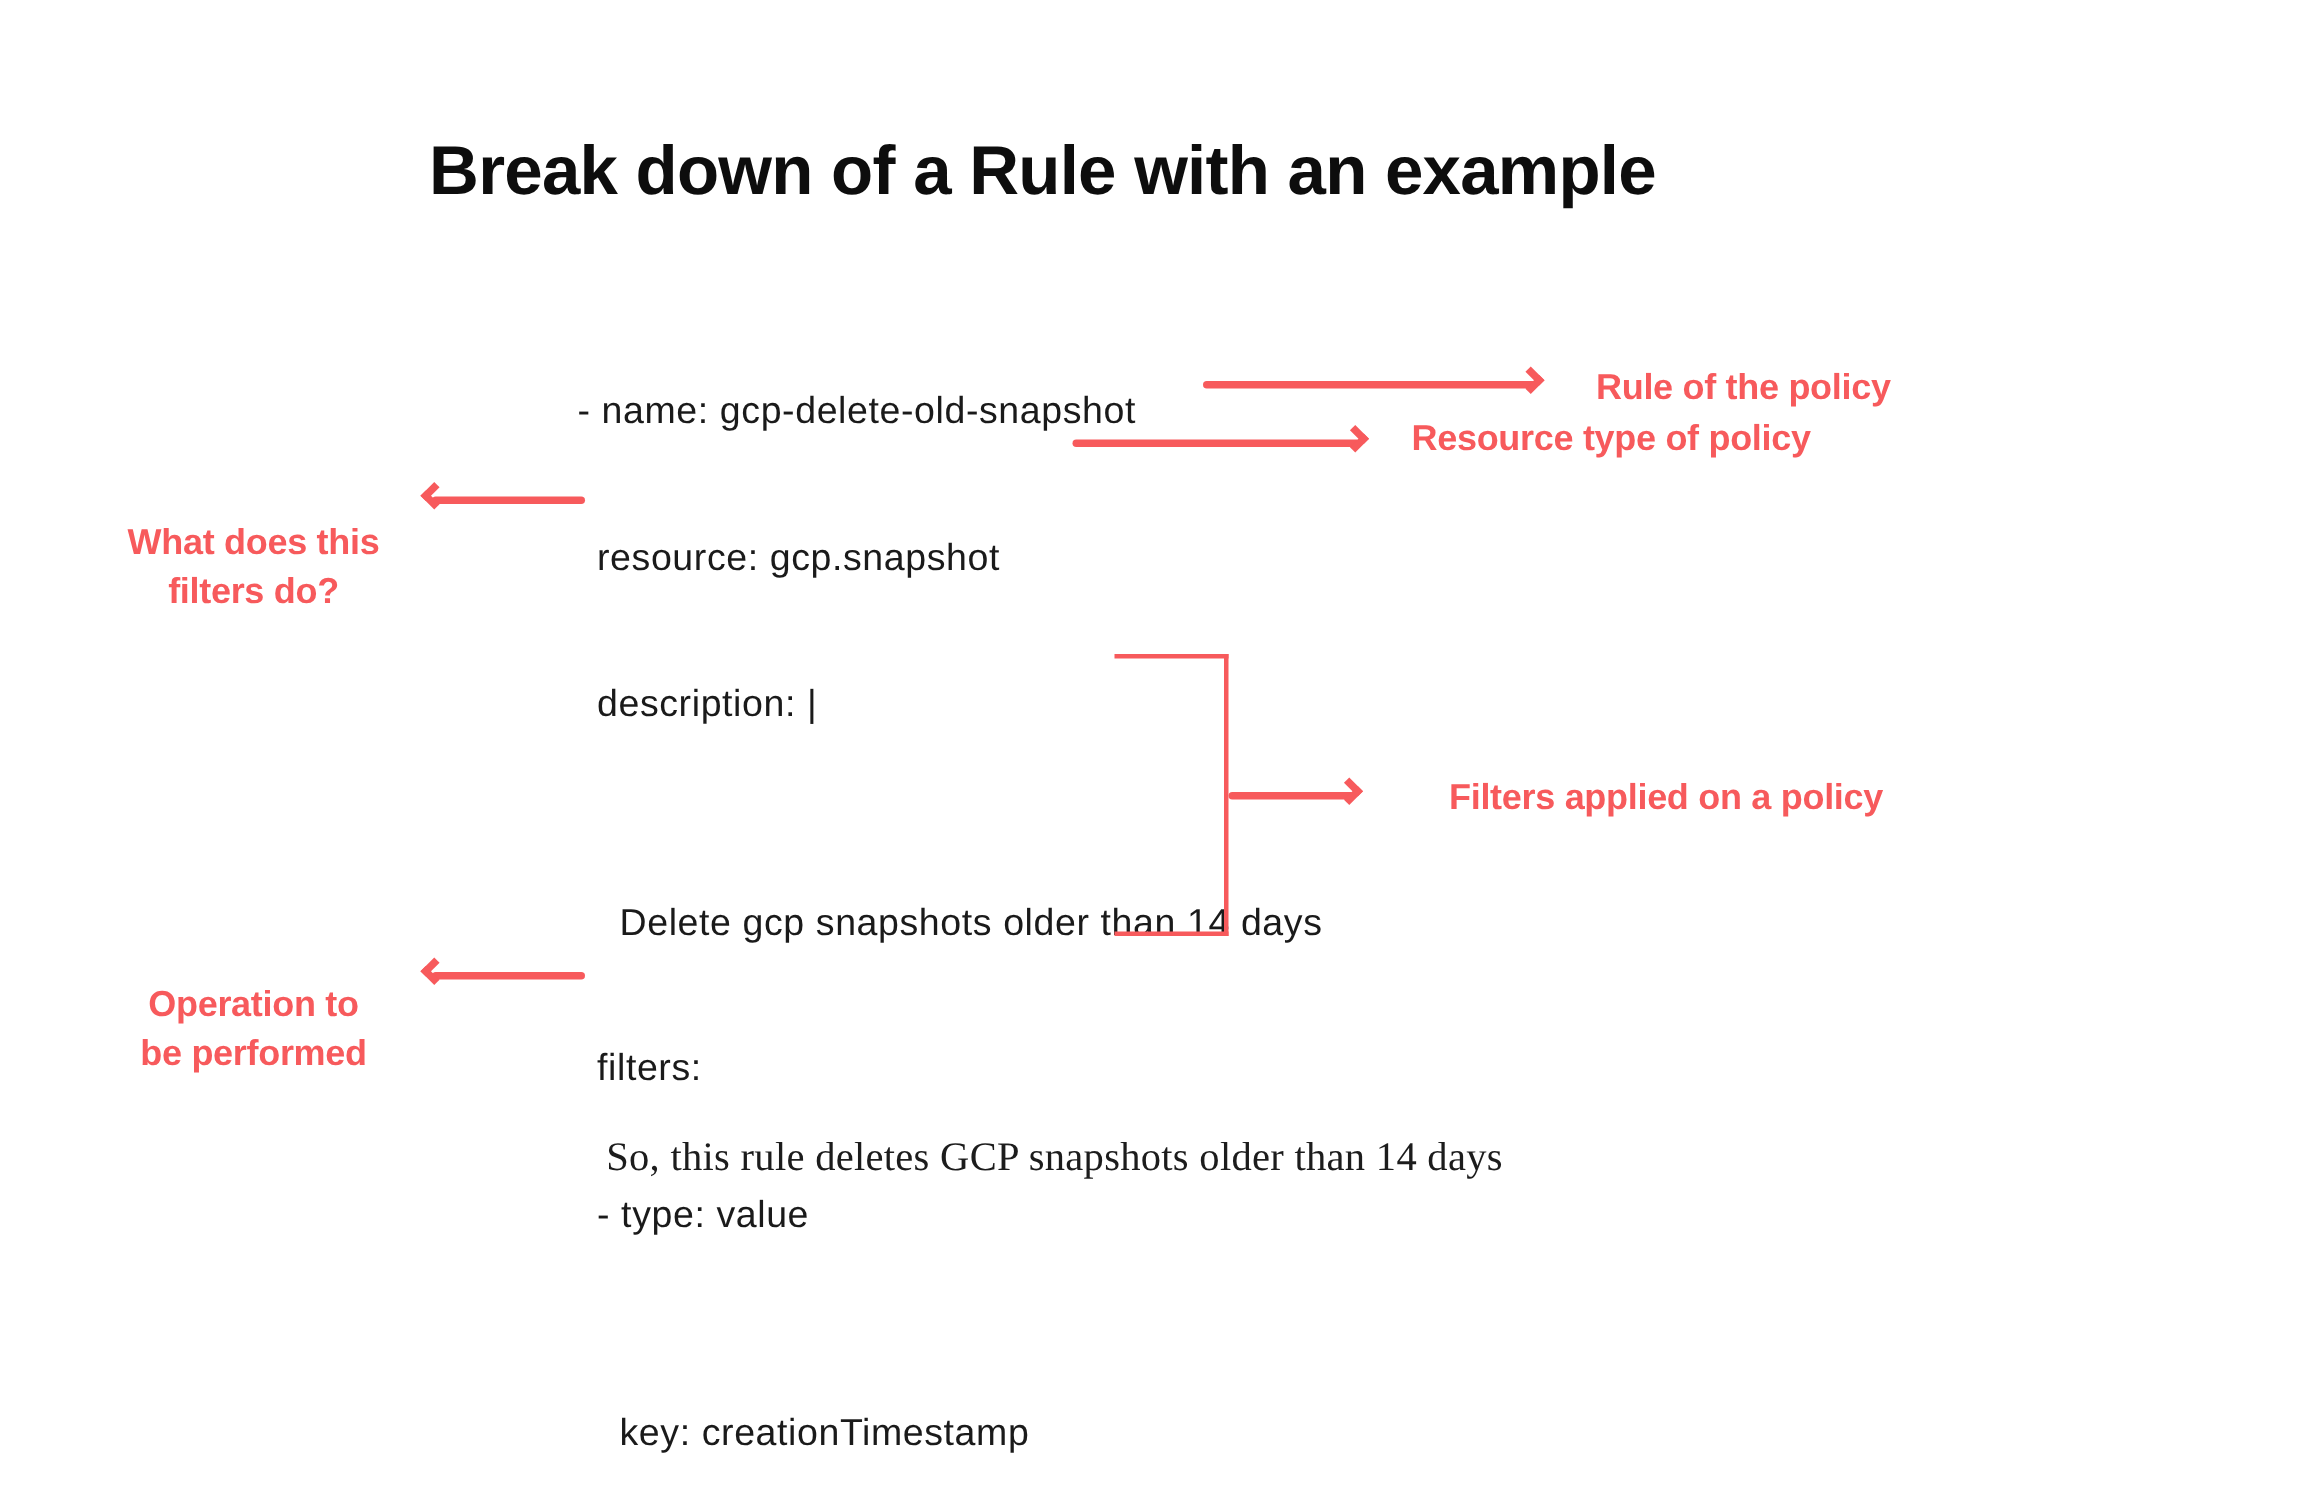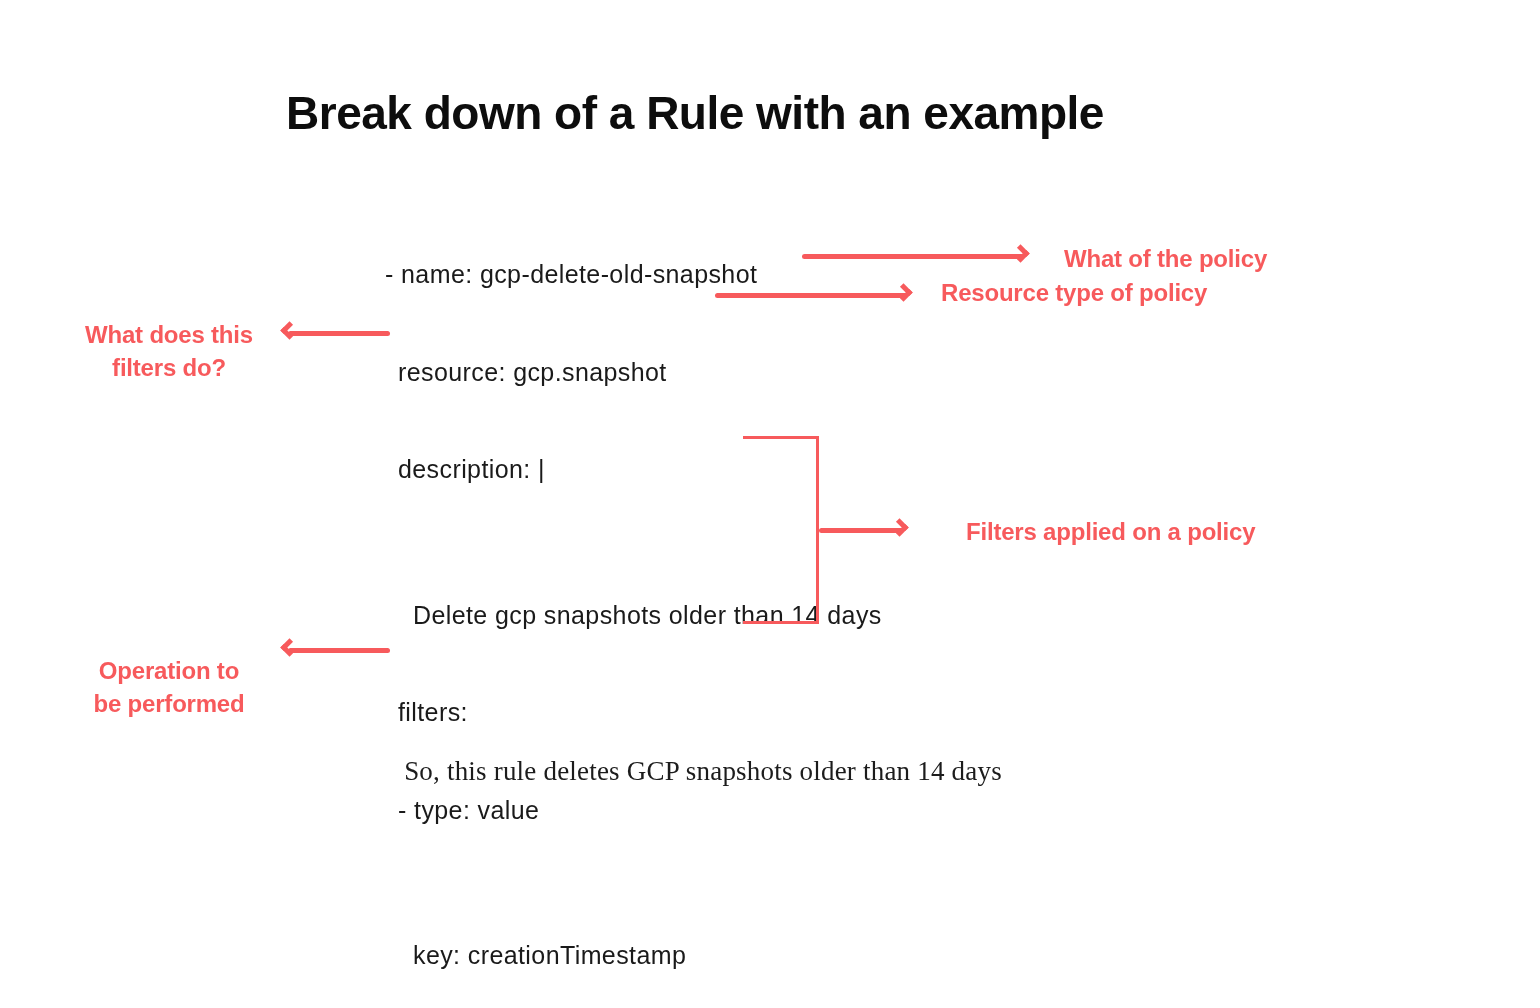--- a/index.html
+++ b/index.html
@@ -33,21 +33,21 @@
   .ind-1{padding-left:17px;}
   .ind-2{padding-left:30px;}
   .ind-3{padding-left:45px;margin-top:48px;}
 
   .red-label{
     position:absolute;
     color:var(--accent);
     font-weight:700;font-size:24px;line-height:33px;
     letter-spacing:-0.2px;
   }
-  .red-label.centered{text-align:center;}
+  .red-label.centered{text-align:center;margin-top:27px;}
 
   
   .arrow-line{position:absolute;background:var(--accent);height:5px;border-radius:3px;}
   .arrow-head{position:absolute;width:13px;height:13px;border-top:5px solid var(--accent);border-right:5px solid var(--accent);}
   .arrow-head.right{transform:rotate(45deg);}
   .arrow-head.left{transform:rotate(-135deg);}
 
   .bracket-seg{position:absolute;background:var(--accent);}
 
   .footer{
@@ -78,21 +78,21 @@
     
     
     
     
   </div>
 
   <div>
     <div class="arrow-line" style="left:802px;top:254px;width:222px;"></div>
     <div class="arrow-head right" style="left:1014px;top:247px;"></div>
   </div>
-  <div class="red-label" style="left:1064px;top:242px;">What of the policy</div>
+  <div class="red-label" style="left:1064px;top:242px;">Rule of the policy</div>
 
   <div>
     <div class="arrow-line" style="left:715px;top:293px;width:192px;"></div>
     <div class="arrow-head right" style="left:897px;top:286px;"></div>
   </div>
   <div class="red-label" style="left:941px;top:276px;">Resource type of policy</div>
 
   <div>
     <div class="arrow-line" style="left:288px;top:331px;width:102px;"></div>
     <div class="arrow-head left" style="left:283px;top:324px;"></div>
@@ -110,20 +110,20 @@
   <div>
     <div class="arrow-line" style="left:819px;top:528px;width:84px;"></div>
     <div class="arrow-head right" style="left:893px;top:521px;"></div>
   </div>
   <div class="red-label" style="left:966px;top:515px;">Filters applied on a policy</div>
 
   <div>
     <div class="arrow-line" style="left:288px;top:648px;width:102px;"></div>
     <div class="arrow-head left" style="left:283px;top:641px;"></div>
   </div>
-  <div class="red-label centered" style="left:62px;top:654px;width:214px;">
+  <div class="red-label centered" style="left:62px;top:626px;width:214px;">
     <div>Operation to</div>
     <div>be performed</div>
   </div>
 
   <div class="footer">So, this rule deletes GCP snapshots older than 14 days</div>
 
 </div>
 
 </body></html>

